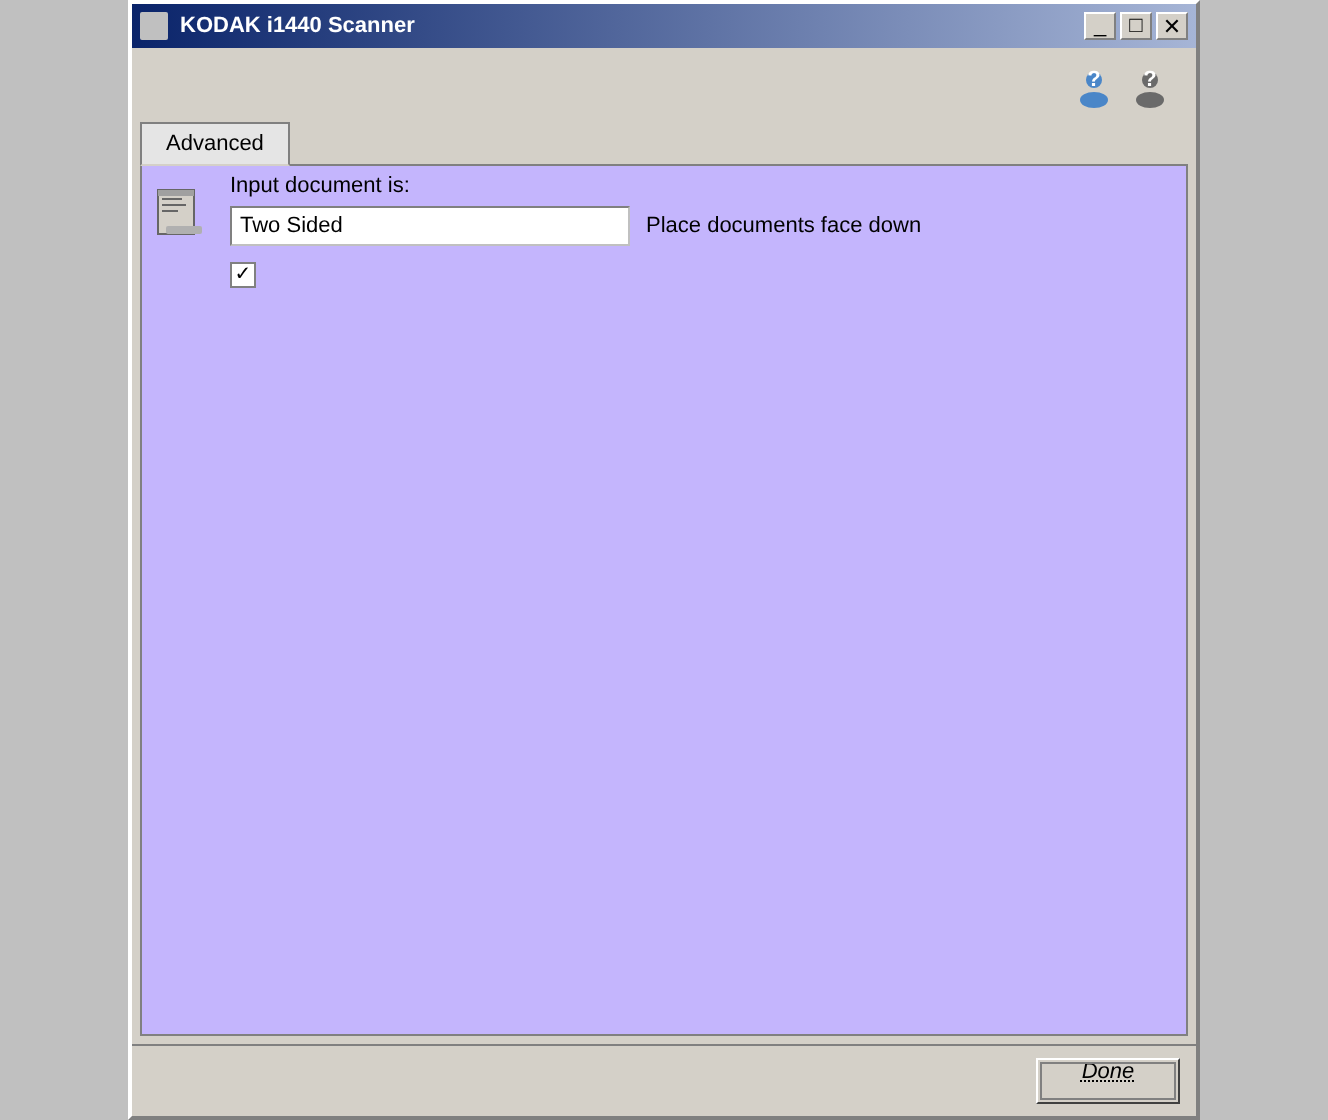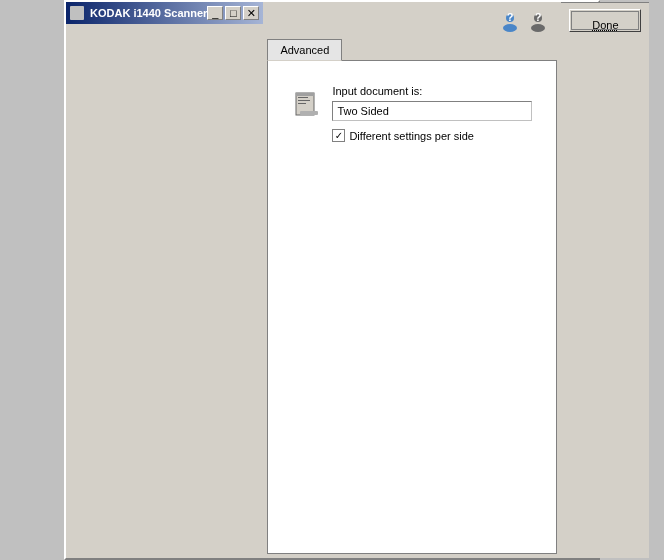--- a/index.html
+++ b/index.html
@@ -21,21 +21,21 @@
     }
 
     .window {
       width: 536px;
       height: 560px;
       background: #d4d0c8;
       border: 2px solid #ffffff;
       border-right-color: #808080;
       border-bottom-color: #808080;
       display: flex;
-      flex-direction: row;
+      flex-direction: column;
       position: relative;
     }
 
     .title-bar {
       background: linear-gradient(to right, #0a246a, #a6b5d6);
       height: 22px;
       display: flex;
       align-items: center;
       justify-content: space-between;
       padding: 0 4px;
@@ -126,23 +126,23 @@
 
     .tab.active {
       background: #e5e5e5;
       border-color: #808080;
       border-bottom: 1px solid #d4d0c8;
       z-index: 3;
     }
 
     .tab-content {
       border: 1px solid #808080;
-      background: #ffffff;
+      background: #c4b5fd;
       flex: 1;
-      padding: 24px;
+      padding: 4px;
       position: relative;
       z-index: 1;
       display: flex;
       flex-direction: column;
     }
 
     .input-doc-row {
       display: flex;
       align-items: center;
       margin-bottom: 8px;
@@ -241,23 +241,24 @@
     .done-btn {
       width: 72px;
       height: 23px;
       background: #d4d0c8;
       border: 1px solid #ffffff;
       border-right-color: #404040;
       border-bottom-color: #404040;
       cursor: pointer;
       font-size: 11px;
       display: flex;
-      align-items: flex-end;
+      align-items: flex-start;
       justify-content: center;
       position: relative;
+      font-style: italic;
     }
 
     .done-btn::before {
       content: '';
       position: absolute;
       inset: 1px;
       border: 1px solid #808080;
     }
 
     .done-btn-label {
@@ -334,27 +335,27 @@
 
           <div class="input-doc-controls">
             <span class="input-doc-label">Input document is:</span>
             <div class="dropdown-row">
               <div class="dropdown-wrapper">
                 <select class="dropdown">
                   <option>Two Sided</option>
                   <option>One Sided</option>
                 </select>
               </div>
+              <span class="face-down-text">Place documents face down</span>
             </div>
           </div>
         </div>
 
         <div class="checkbox-row">
           <div class="checkbox checked"></div>
-          <span>Different settings per side</span>
         </div>
 
 
       </div>
     </div>
   </div>
 
   <div class="bottom-bar">
     <button class="done-btn">
       <span class="done-btn-label">Done</span>

